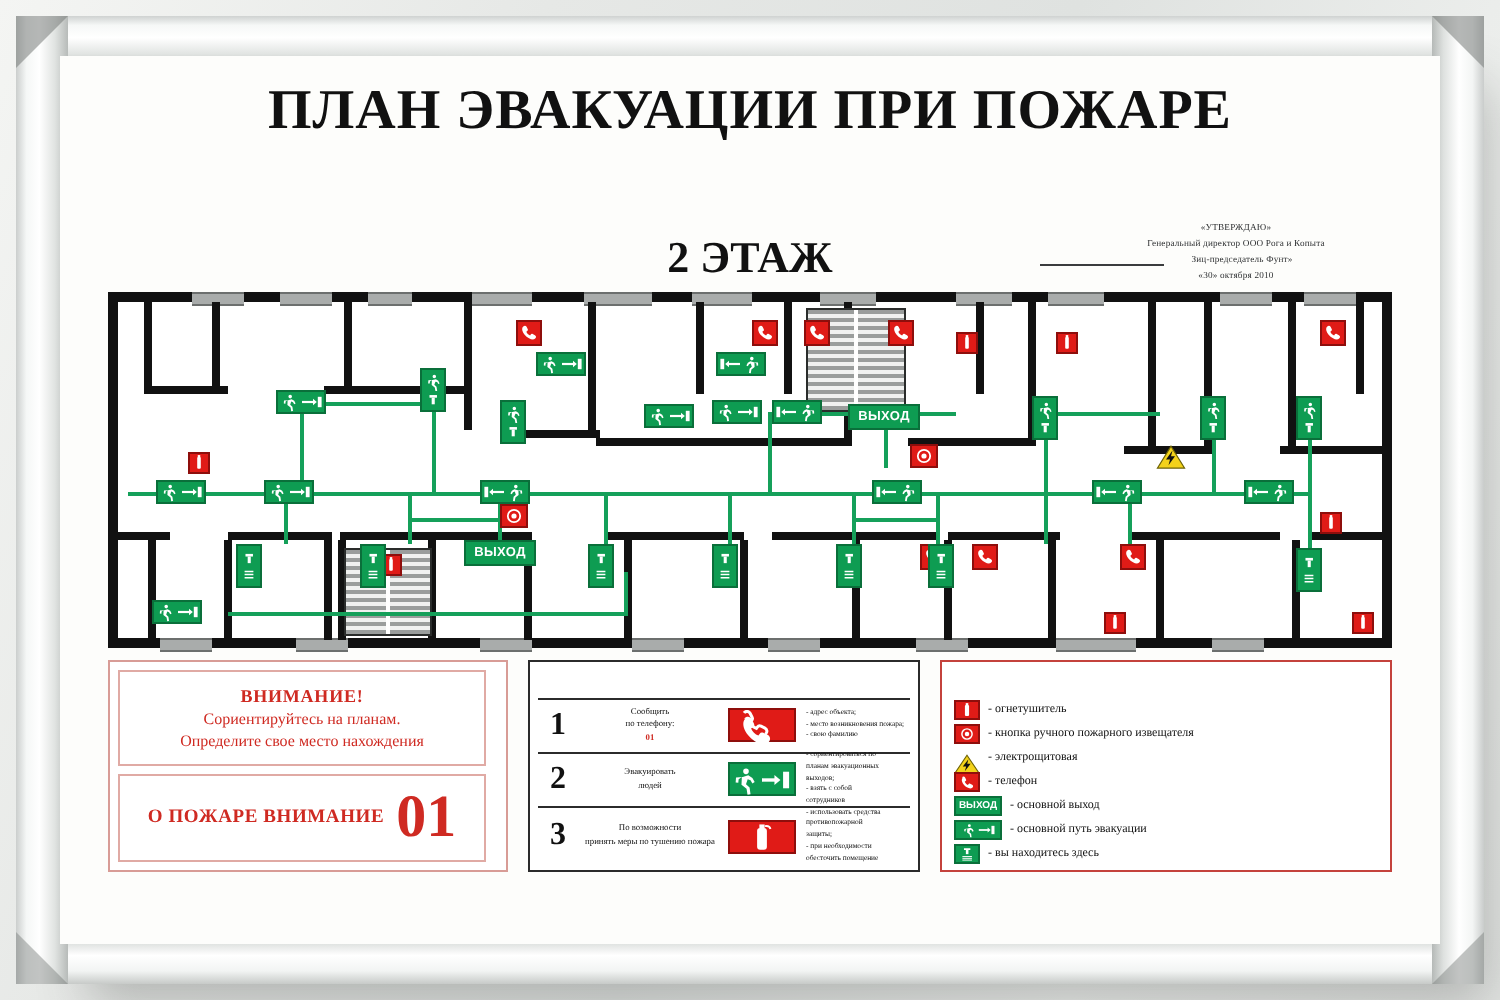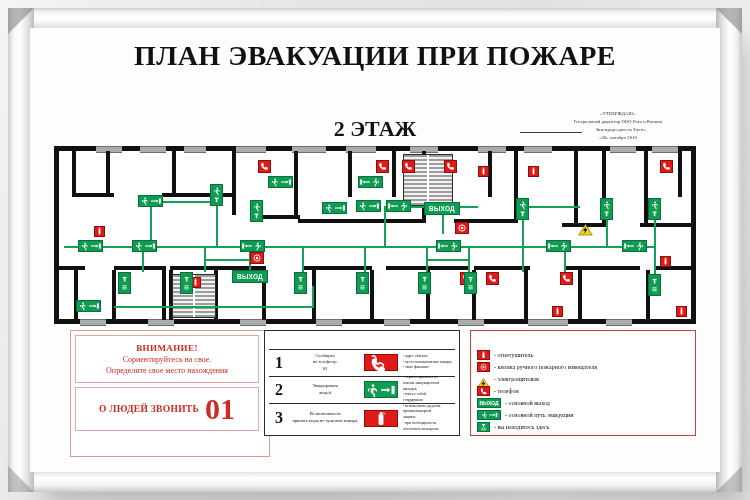--- a/index.html
+++ b/index.html
@@ -73,21 +73,21 @@
   .sg-g{background:#0e9c52;border:1px solid #0a6f3a;}
   .sg-r{background:#e01b17;border:1px solid #8e0e0c;}
   .sg svg{display:block;width:100%;height:100%;}
   .exitlabel{position:absolute;background:#0e9c52;border:1px solid #0a6f3a;color:#fff;
      font-family:"Liberation Sans",sans-serif;font-weight:700;font-size:6.5px;
      display:flex;align-items:center;justify-content:center;letter-spacing:.2px;}
 
   
   .panels{position:absolute;left:24px;top:302px;width:642px;height:118px;}
   .panel{position:absolute;box-sizing:border-box;background:#fff;}
-  .p-left{left:0;top:0;width:200px;height:127px;border:1.6px solid #d89c96;margin-left:16px;}
+  .p-left{left:0;top:0;width:200px;height:106px;border:1.6px solid #d89c96;}
   .p-mid{left:210px;top:0;width:196px;height:106px;border:1.6px solid #2b2b2b;}
   .p-right{left:416px;top:0;width:226px;height:106px;border:1.6px solid #c4423c;}
 
   .att-box{position:absolute;left:4px;top:4px;width:184px;height:48px;
      border:1.2px solid #e0aaa4;box-sizing:border-box;display:flex;
      flex-direction:column;align-items:center;justify-content:center;}
   .att-t{font-size:9px;font-weight:700;color:#cf2a22;letter-spacing:.4px;}
   .att-l{font-size:8px;color:#cf2a22;margin-top:2px;}
   .call-box{position:absolute;left:4px;top:56px;width:184px;height:44px;
      border:1.2px solid #e0aaa4;box-sizing:border-box;display:flex;
@@ -545,25 +545,25 @@
             <rect x="4.4" y="12" width="1.4" height="3" fill="#fff"></rect>
           </svg>
       </div>
     </div>
 
     <div class="panels">
 
       <div class="panel p-left">
         <div class="att-box">
           <div class="att-t">ВНИМАНИЕ!</div>
-          <div class="att-l">Сориентируйтесь на свое.</div>
+          <div class="att-l">Сориентируйтесь на планам.</div>
           <div class="att-l">Определите свое место нахождения</div>
         </div>
         <div class="call-box">
-          <div class="call-t">О ЛЮДЕЙ ЗВОНИТЬ</div>
+          <div class="call-t">О ПОЖАРЕ ВНИМАНИЕ</div>
           <div class="call-n">01</div>
         </div>
       </div>
 
       <div class="panel p-mid">
         <div class="mid-rule" style="top:18px;"></div>
         <div class="mid-rule" style="top:45px;"></div>
         <div class="mid-rule" style="top:72px;"></div>
 
         <div class="step" style="top:19px;">

